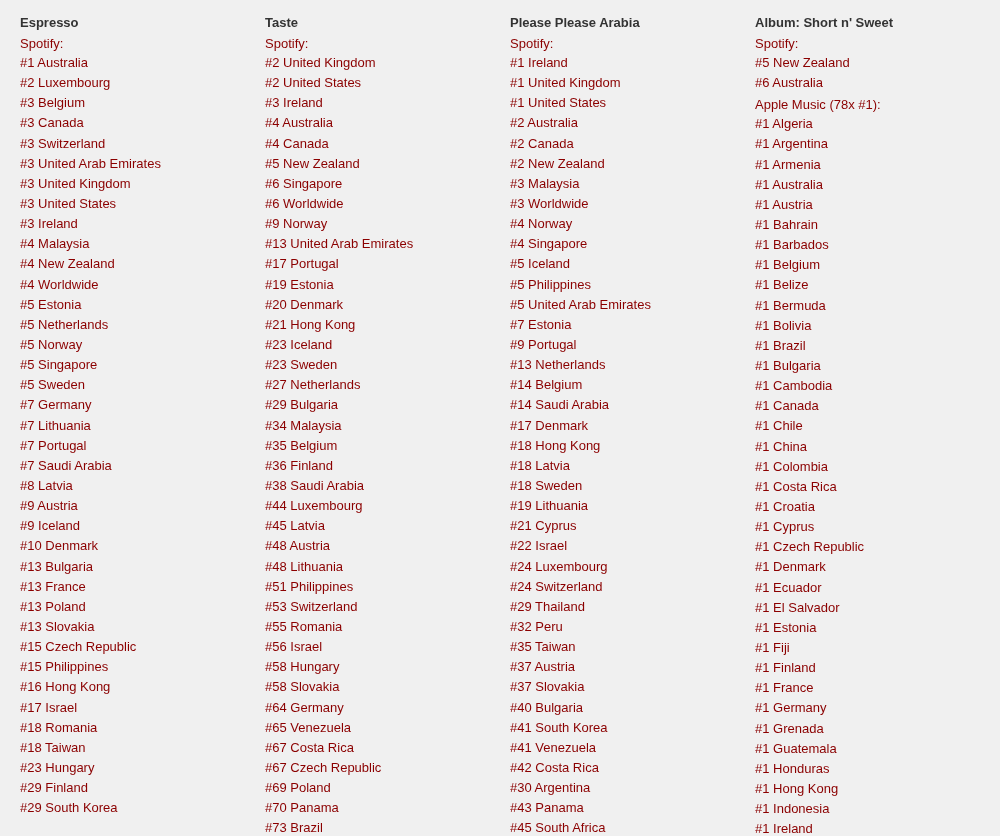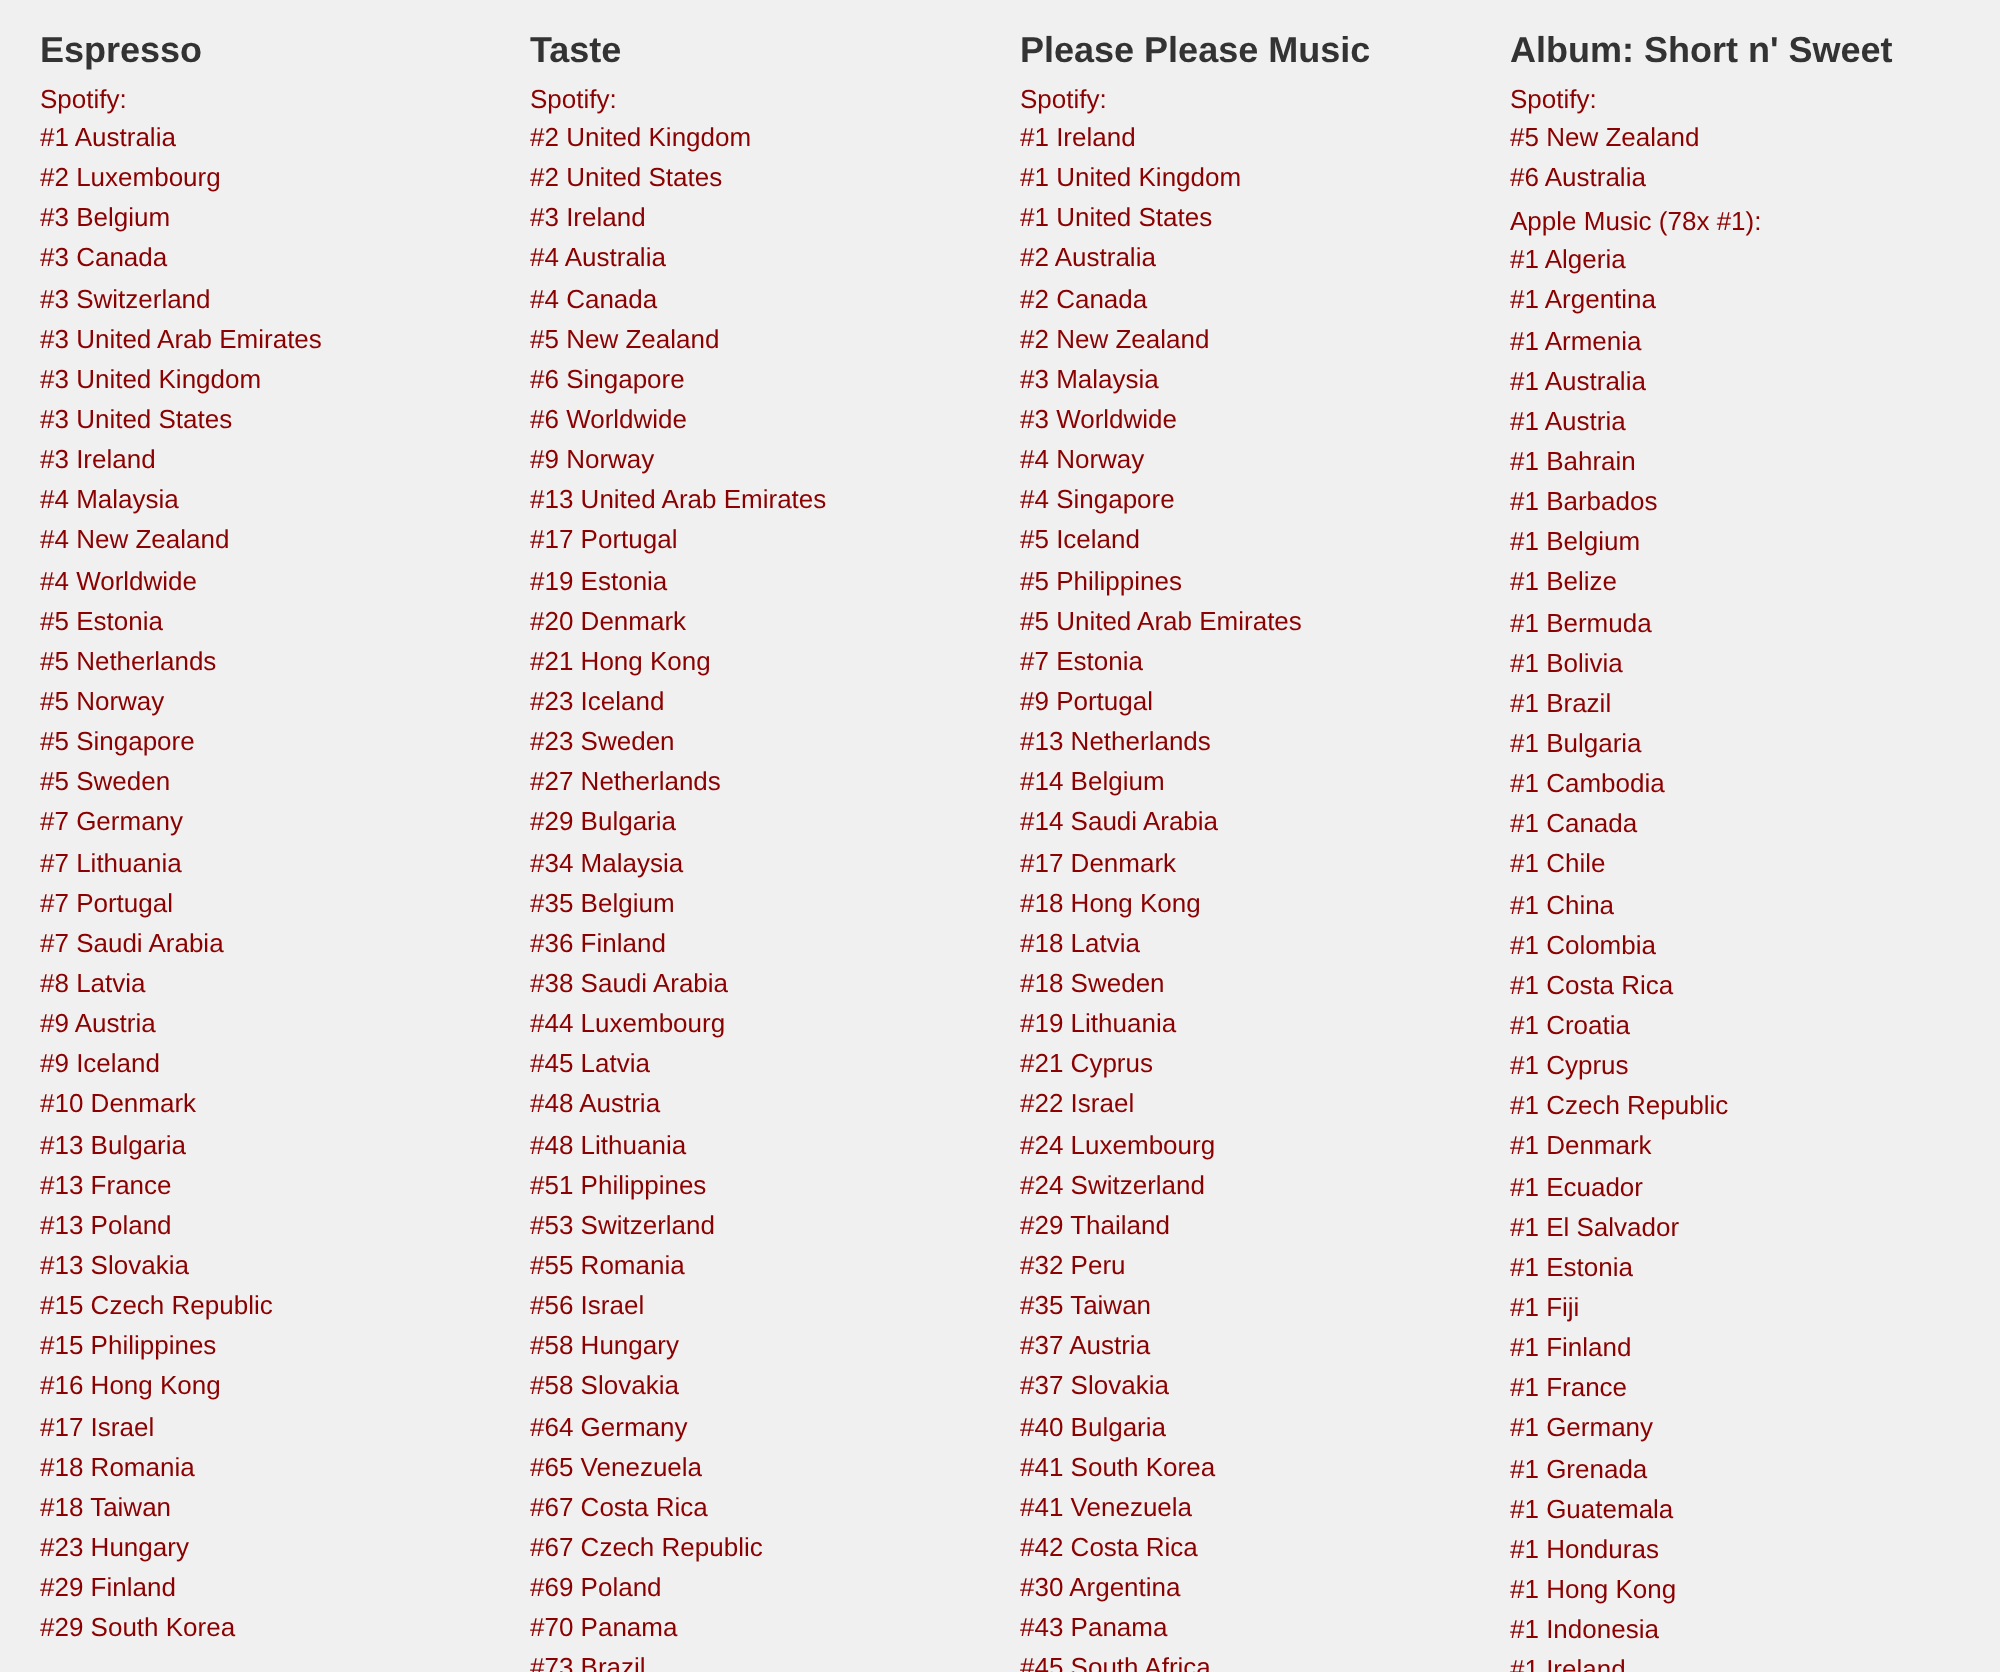--- a/index.html
+++ b/index.html
@@ -13,21 +13,21 @@
       display: grid;
       grid-template-columns: 1fr 1fr 1fr 1fr;
       background: #f0f0f0;
       padding: 10px;
       gap: 0;
     }
     .column {
       padding: 5px 10px;
     }
     .column-header {
-      font-size: 18px;
+      font-size: 13px;
       font-weight: bold;
       color: #333;
       margin-bottom: 6px;
     }
     .section-label {
       color: #8b0000;
       font-weight: normal;
       margin-top: 4px;
       margin-bottom: 2px;
     }
@@ -119,21 +119,21 @@
       <div class="entry">#58 Slovakia</div>
       <div class="entry">#64 Germany</div>
       <div class="entry">#65 Venezuela</div>
       <div class="entry">#67 Costa Rica</div>
       <div class="entry">#67 Czech Republic</div>
       <div class="entry">#69 Poland</div>
       <div class="entry">#70 Panama</div>
       <div class="entry">#73 Brazil</div>
     </div>
     <div class="column">
-      <div class="column-header">Please Please Music</div>
+      <div class="column-header">Please Please Arabia</div>
       <div class="section-label">Spotify:</div>
       <div class="entry">#1 Ireland</div>
       <div class="entry">#1 United Kingdom</div>
       <div class="entry">#1 United States</div>
       <div class="entry">#2 Australia</div>
       <div class="entry">#2 Canada</div>
       <div class="entry">#2 New Zealand</div>
       <div class="entry">#3 Malaysia</div>
       <div class="entry">#3 Worldwide</div>
       <div class="entry">#4 Norway</div>

